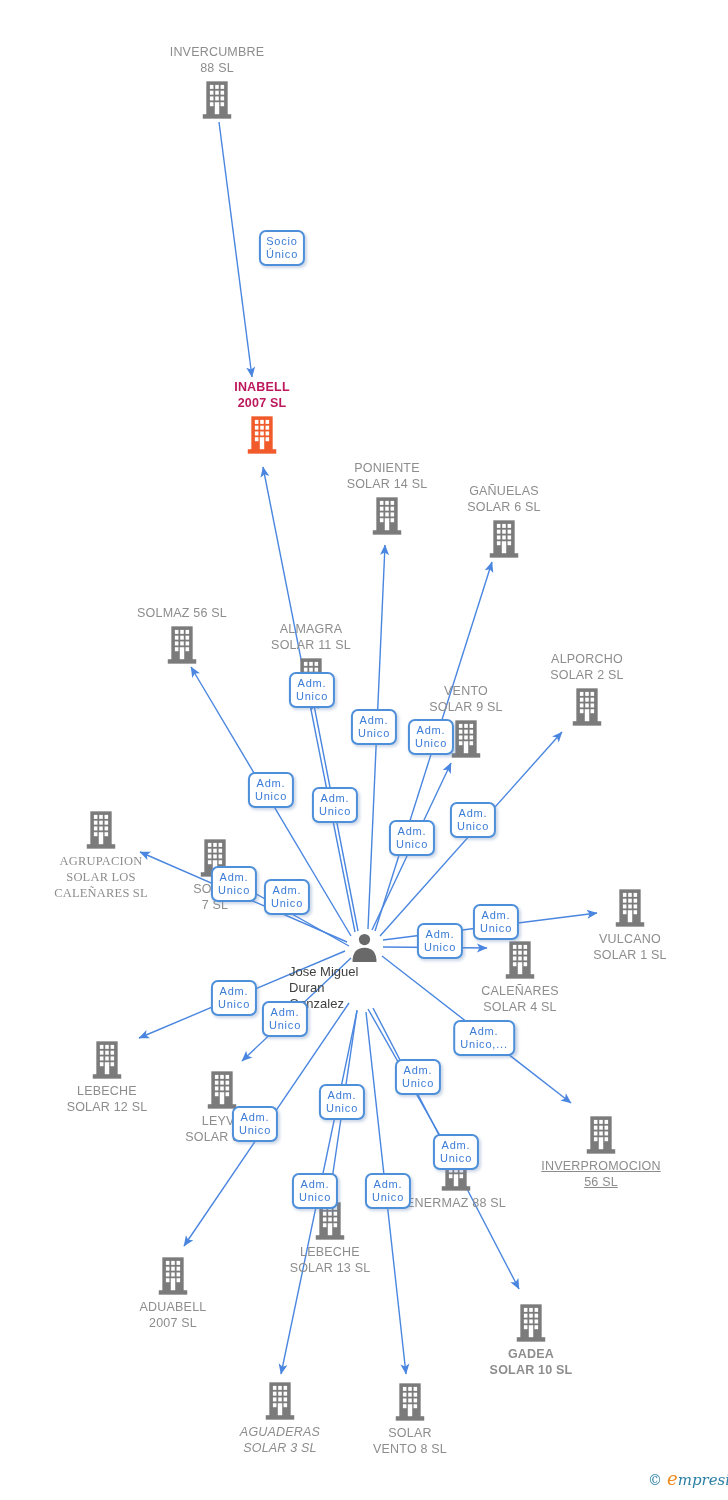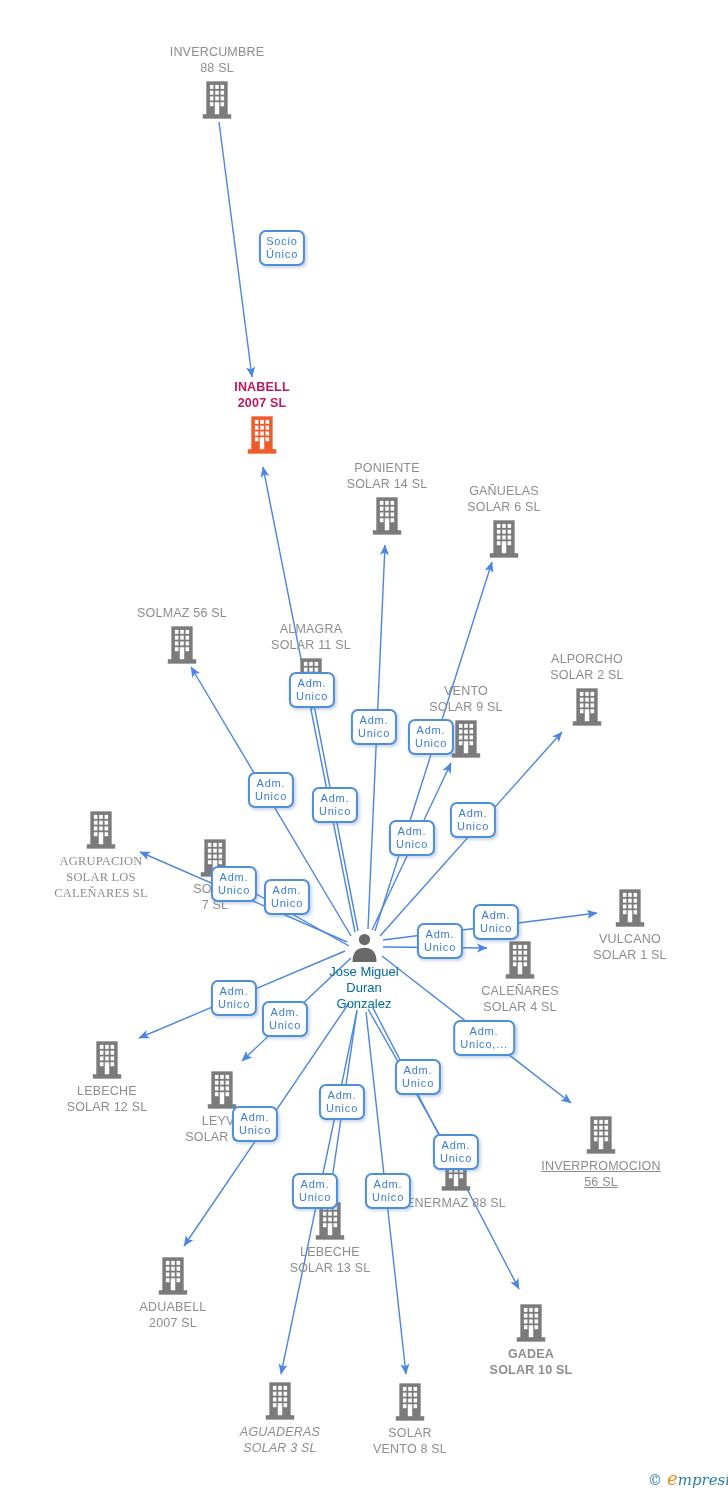--- a/index.html
+++ b/index.html
@@ -9,22 +9,22 @@
   .company-icon{position:absolute;z-index:2;width:32px;height:38px;}
   .company-label{position:absolute;z-index:2;width:170px;text-align:center;
                  font-size:12.5px;line-height:16px;color:#8d8d8d;letter-spacing:.2px;cursor:pointer;}
   .company-label.bold{font-weight:bold;color:#be185d;}
   .rel-box{position:absolute;z-index:3;transform:translate(-50%,-50%);
            background:#fff;border:2px solid #4e8fd9;border-radius:7px;
            box-shadow:2px 2px 3px rgba(110,140,185,.35);
            color:#3b7cd6;font-size:11px;line-height:13px;letter-spacing:.8px;
            padding:3px 5px;text-align:center;white-space:nowrap;}
   .person-node{position:absolute;z-index:2;cursor:pointer;}
-  .person-name{position:absolute;z-index:2;width:150px;text-align:center;
-               font-size:13px;line-height:16px;color:#0369a1;}
+  .person-name{position:absolute;z-index:2;width:150px;
+               font-size:13px;line-height:16px;color:#404040;}
   .logo{position:absolute;z-index:4;left:648px;top:1468px;width:80px;text-align:right;
         font-family:"DejaVu Serif",serif;font-style:italic;cursor:pointer;white-space:nowrap;}
   .logo .cp{color:#2a7fa5;font-size:14px;font-style:normal;}
   .logo .ini{color:#ef8b1d;font-size:18px;}
   .logo .rest{color:#2a7fa5;font-size:15px;}
 </style>
 </head>
 <body>
 
 <div class="canvas">

